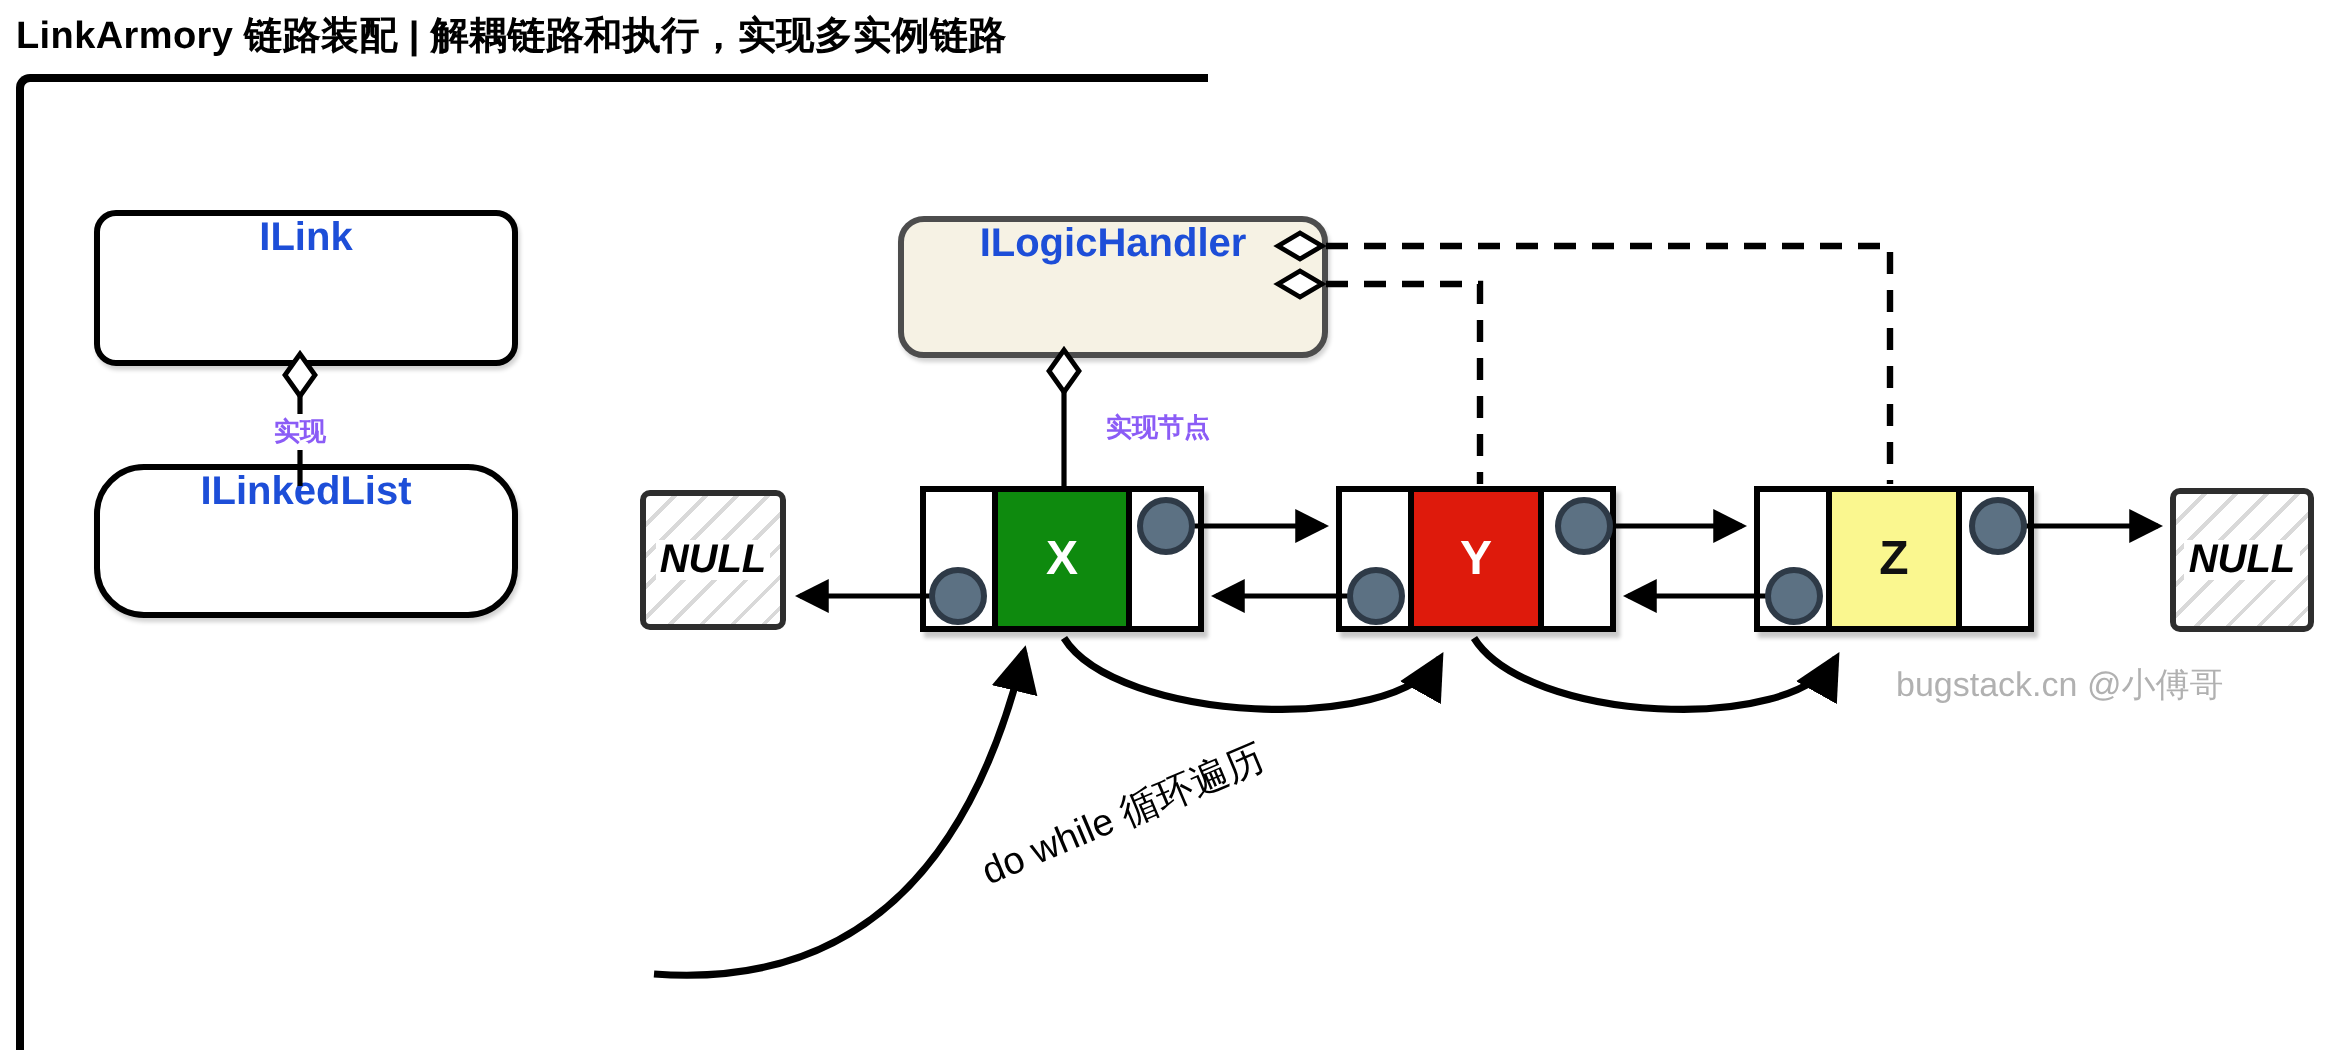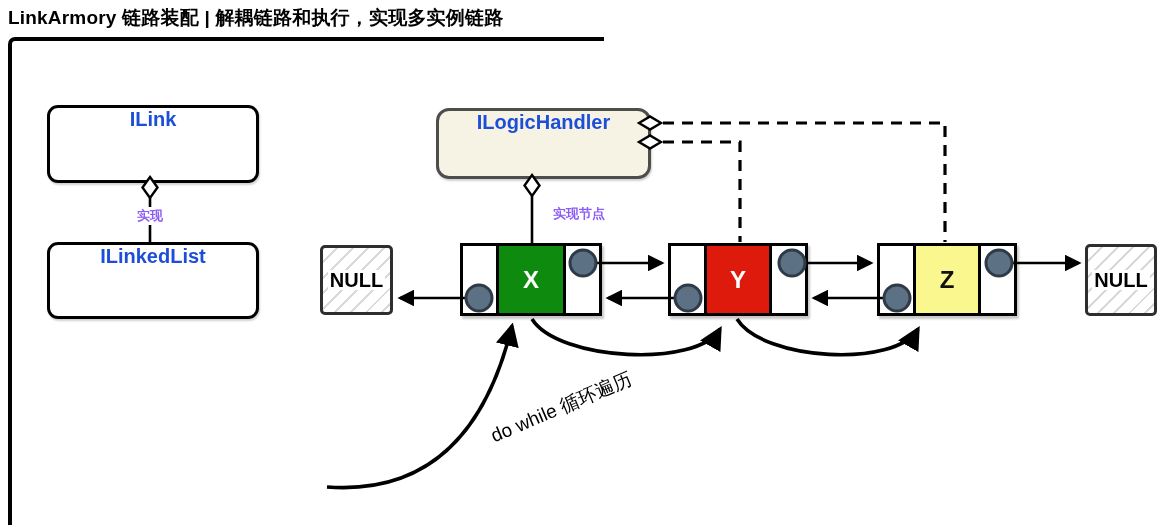--- a/index.html
+++ b/index.html
@@ -16,23 +16,23 @@
     border-left:4px solid #000;border-top:4px solid #000;border-top-left-radius:7px;
     z-index:1;
   }
   .classbox{
     position:absolute;background:#fff;border:3.5px solid #000;border-radius:11px;
     display:flex;align-items:flex-start;justify-content:center;
     font-size:20px;font-weight:bold;color:#1d4ed8;z-index:2;
     box-shadow:1px 2px 2px rgba(0,0,0,.18);
   }
   .box-ilink{left:47px;top:105px;width:206px;height:72px;}
-  .box-ilinkedlist{left:47px;top:242px;width:206px;height:71px;}
+  .box-ilinkedlist{left:47px;top:232px;width:206px;height:71px;border-radius:25px;}
   .box-ilogic{
-    left:436px;top:108px;width:209px;height:65px;
+    left:449px;top:108px;width:209px;height:65px;
     background:var(--cream,#f6f2e4);border:3px solid var(--cream_border,#4d4d4d);
     border-radius:13px;
   }
   .box-business{left:45px;top:452px;width:280px;height:70px;border-radius:14px;}
   .rel-label{
     position:absolute;transform:translateX(-50%);background:#fff;padding:0 5px;
     font-size:13px;color:#8b5cf6;z-index:6;white-space:nowrap;font-weight:bold;
   }
   .lbl-shixian{left:150px;top:207px;}
   .lbl-shixianjiedian{left:532px;top:205px;margin-left:47px;}
@@ -49,20 +49,21 @@
     display:flex;align-items:center;justify-content:center;
     font-size:24px;font-weight:bold;
   }
   .nullbox{
     position:absolute;box-sizing:border-box;border:3.5px solid #2e2e2e;border-radius:5px;
     display:flex;align-items:center;justify-content:center;
     font-size:20px;font-weight:bold;color:#000;z-index:2;
     background:
       repeating-linear-gradient(135deg, rgba(0,0,0,0) 0 9px, #d9d9d9 9px 11px),
       #ffffff;
+    font-style: italic;
   }
   .null-left{left:320px;top:245px;width:73px;height:70px;}
   .null-right{left:1085px;top:244px;width:72px;height:72px;}
   .null-text{background:#fff;padding:0 2px;line-height:1;}
   .connector-layer{
     position:absolute;left:0;top:0;width:1165px;height:531px;z-index:5;
     pointer-events:none;
   }
   .conn{stroke:#000;stroke-width:2.6;fill:none;}
   .conn-thick{stroke:#000;stroke-width:3.6;fill:none;}
@@ -154,14 +155,15 @@
 
     <path class="conn-thick" d="M 327 487 C 435 495, 488 425, 512 326" marker-end="url(#arr)"></path>
     <path class="conn-thick" d="M 532 319 C 558 361, 698 368, 720 329" marker-end="url(#arr)"></path>
     <path class="conn-thick" d="M 737 319 C 763 361, 896 368, 918 329" marker-end="url(#arr)"></path>
   </svg>
 
   <div class="rel-label lbl-shixian">实现</div>
   <div class="rel-label lbl-shixianjiedian">实现节点</div>
   <div class="dowhile">do while 循环遍历</div>
 
+  <div class="watermark">bugstack.cn @小傅哥</div>
 
 </div>
 
 </body></html>

